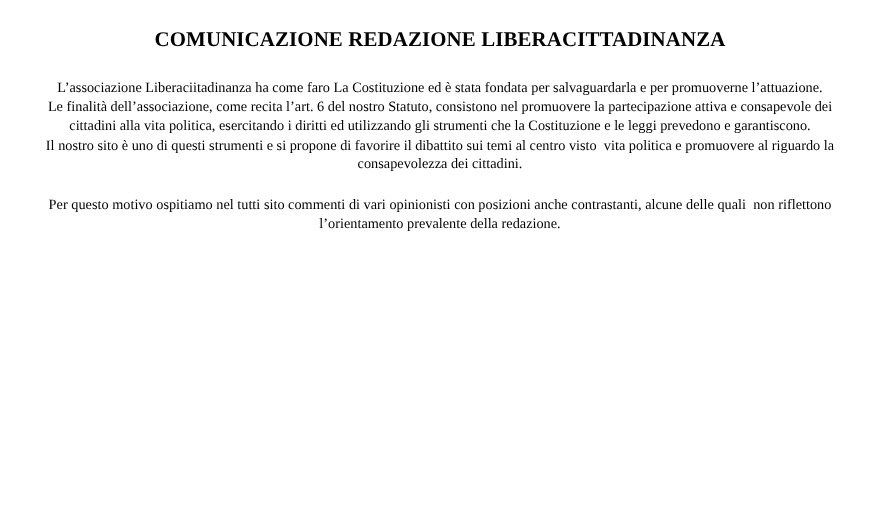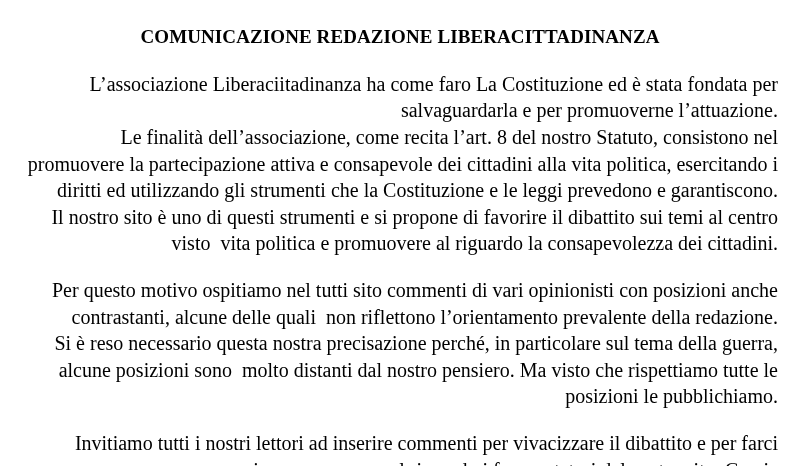--- a/index.html
+++ b/index.html
@@ -23,49 +23,47 @@
   }
   .doc-title {
     text-align: center;
     font-weight: bold;
     font-size: 19px;
     letter-spacing: 0.1px;
     margin: 0 0 22px 0;
     line-height: 1.2;
   }
   .para {
-    font-size: 20px;
+    font-size: 13px;
     line-height: 1.33;
     margin: 0;
-    text-align: right;
+    text-align: center;
     white-space: pre-wrap;
   }
   .block {
     margin-bottom: 0;
   }
   .gap {
     height: 20px;
   }
 </style>
 </head>
 <body>
 
 <div class="page">
 
   <h1 class="doc-title">COMUNICAZIONE REDAZIONE LIBERACITTADINANZA</h1>
 
   <p class="para block">L’associazione Liberaciitadinanza ha come faro La Costituzione ed è stata fondata per salvaguardarla e per promuoverne l’attuazione.</p>
 
-  <p class="para block">Le finalità dell’associazione, come recita l’art. 8 del nostro Statuto, consistono nel promuovere la partecipazione attiva e consapevole dei cittadini alla vita politica, esercitando i diritti ed utilizzando gli strumenti che la Costituzione e le leggi prevedono e garantiscono.</p>
+  <p class="para block">Le finalità dell’associazione, come recita l’art. 6 del nostro Statuto, consistono nel promuovere la partecipazione attiva e consapevole dei cittadini alla vita politica, esercitando i diritti ed utilizzando gli strumenti che la Costituzione e le leggi prevedono e garantiscono.</p>
 
   <p class="para block">Il nostro sito è uno di questi strumenti e si propone di favorire il dibattito sui temi al centro visto  vita politica e promuovere al riguardo la consapevolezza dei cittadini.</p>
 
   <div class="gap"></div>
 
   <p class="para block">Per questo motivo ospitiamo nel tutti sito commenti di vari opinionisti con posizioni anche contrastanti, alcune delle quali  non riflettono l’orientamento prevalente della redazione.</p>
 
-  <p class="para block">Si è reso necessario questa nostra precisazione perché, in particolare sul tema della guerra, alcune posizioni sono  molto distanti dal nostro pensiero. Ma visto che rispettiamo tutte le posizioni le pubblichiamo.</p>
 
   <div class="gap"></div>
 
-  <p class="para block">Invitiamo tutti i nostri lettori ad inserire commenti per vivacizzare il dibattito e per farci capire cosa pensano al riguardo i frequentatori del nostro sito. Grazie</p>
 
 </div>
 
 </body></html>

